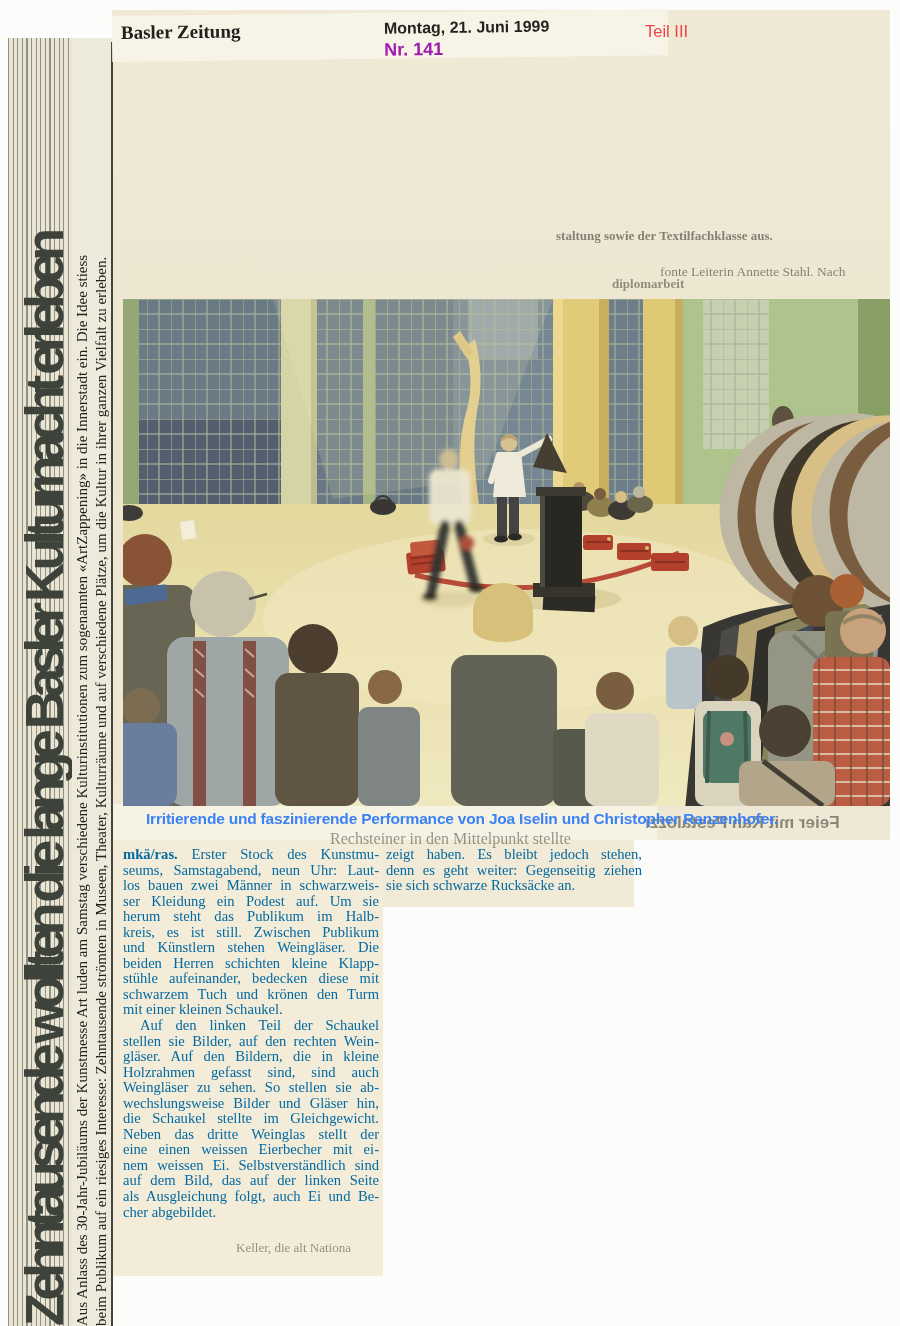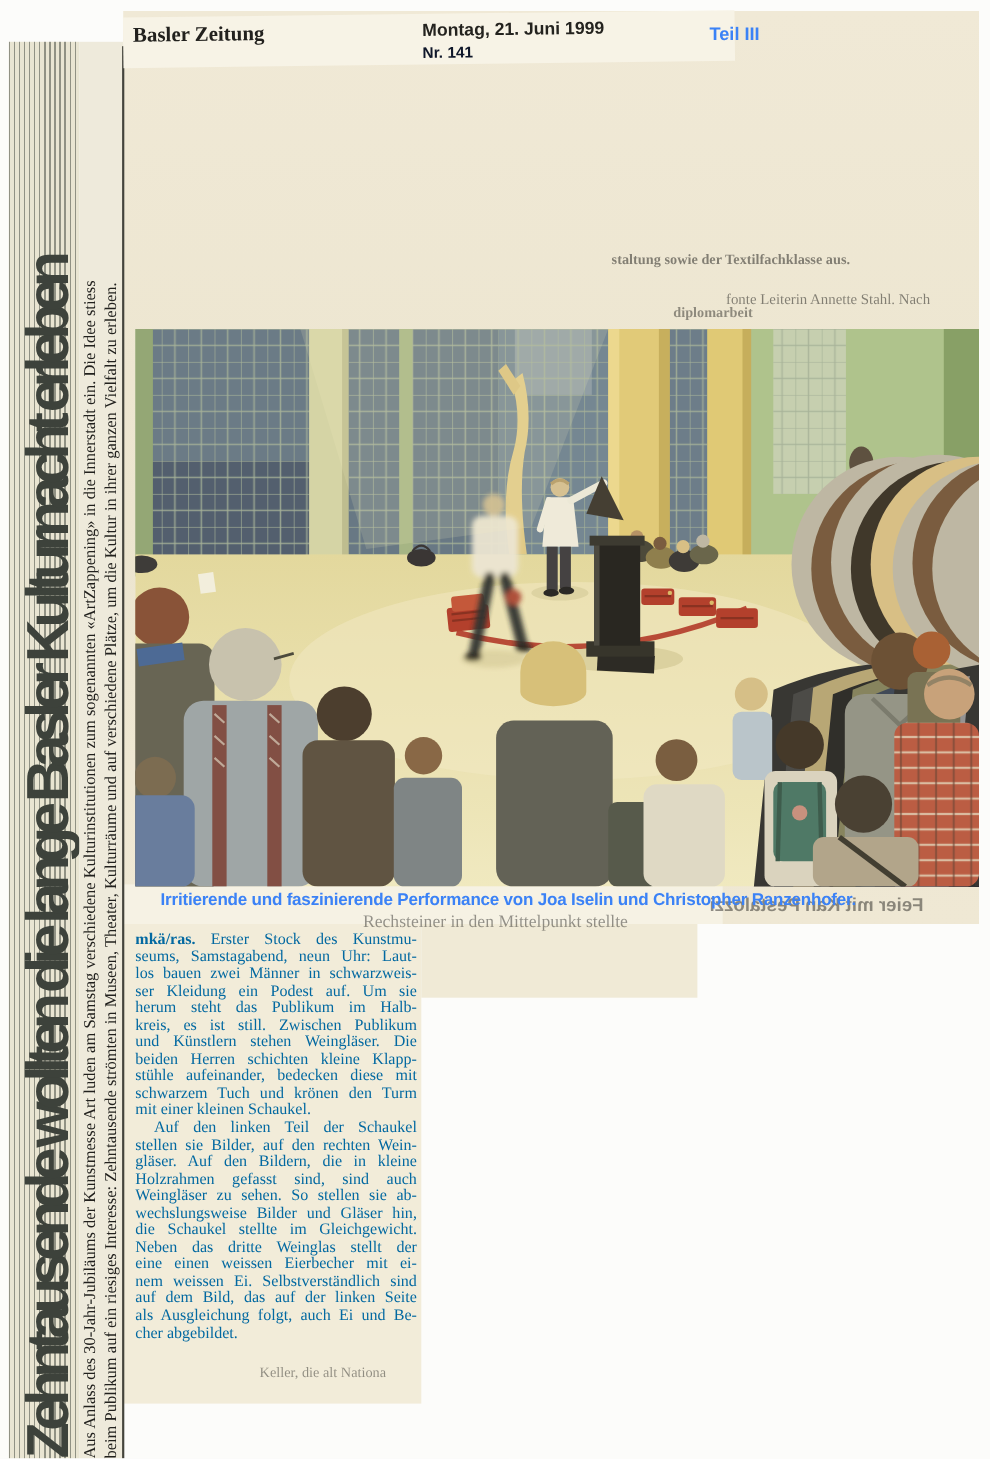--- a/index.html
+++ b/index.html
@@ -27,22 +27,22 @@
   #cream-caption{left:112px;top:804px;width:545px;height:36px;background:#f6f2e4;}
   #cream-col1{left:112px;top:840px;width:271px;height:436px;background:#f2ecd9;}
   #cream-col2{left:383px;top:840px;width:251px;height:67px;background:#f0ead6;}
 
   
   #header-band{position:absolute;left:112px;top:16px;width:556px;height:46px;background:#f7f3e6;
     transform:rotate(-0.7deg);transform-origin:left center;z-index:3;}
   #paper-name{position:absolute;left:9px;top:6px;font-family:"Liberation Serif",serif;
     font-weight:bold;font-size:19px;color:#22211e;}
   #issue-date{position:absolute;left:272px;top:7px;font-weight:bold;font-size:16px;color:#24231f;}
-  #issue-number{position:absolute;left:272px;top:27px;font-weight:bold;font-size:14px;color:#0f172a;}
-  #part-label{position:absolute;left:645px;top:22px;font-weight:bold;font-size:16.5px;color:#3b82f6;z-index:3;}
+  #issue-number{position:absolute;left:272px;top:27px;font-weight:bold;font-size:18px;color:#a21caf;}
+  #part-label{position:absolute;left:645px;top:22px;font-weight:normal;font-size:16.5px;color:#ef4444;z-index:3;}
 
   
   #article-headline{position:absolute;left:121px;top:238px;width:770px;z-index:3;
     font-weight:bold;font-size:47px;letter-spacing:-1.2px;color:#474c44;}
   #photo-wrap{position:absolute;left:123px;top:299px;width:767px;height:507px;z-index:3;}
   #photo-caption{position:absolute;left:123px;top:810px;width:760px;z-index:3;
     font-weight:bold;font-size:15.5px;letter-spacing:-0.2px;color:#3b82f6;margin-left:23px;}
 
   .col{position:absolute;top:847px;width:256px;z-index:3;font-family:"Liberation Serif",serif;
     font-size:14.6px;line-height:15.55px;color:#0369a1;}
@@ -356,20 +356,27 @@
         <div class="line">wechslungsweise Bilder und Gläser hin,</div>
         <div class="line">die Schaukel stellte im Gleichgewicht.</div>
         <div class="line">Neben das dritte Weinglas stellt der</div>
         <div class="line">eine einen weissen Eierbecher mit ei-</div>
         <div class="line">nem weissen Ei. Selbstverständlich sind</div>
         <div class="line">auf dem Bild, das auf der linken Seite</div>
         <div class="line">als Ausgleichung folgt, auch Ei und Be-</div>
         <div class="line last">cher abgebildet.</div>
       </div>
     </div>
+  <div class="col" id="col-1">
+      <div class="para">
+        <div class="line">zeigt haben. Es bleibt jedoch stehen,</div>
+        <div class="line">denn es geht weiter: Gegenseitig ziehen</div>
+        <div class="line last">sie sich schwarze Rucksäcke an.</div>
+      </div>
+    </div>
 
   <div id="artifact-layer">
       <span class="art a0">staltung sowie der Textilfachklasse aus.</span>
       <span class="art a1">den selbständig d</span>
       <span class="art a2">diplomarbeit</span>
       <span class="art a3">fonte Leiterin Annette Stahl. Nach</span>
       <span class="art a4 mir">Basel-St</span>
       <span class="art a5 mir">Feier mit Kan Pestalozzi</span>
       <span class="art a6">Rechsteiner in den Mittelpunkt stellte</span>
       <span class="art a7">Keller, die alt Nationa</span>

